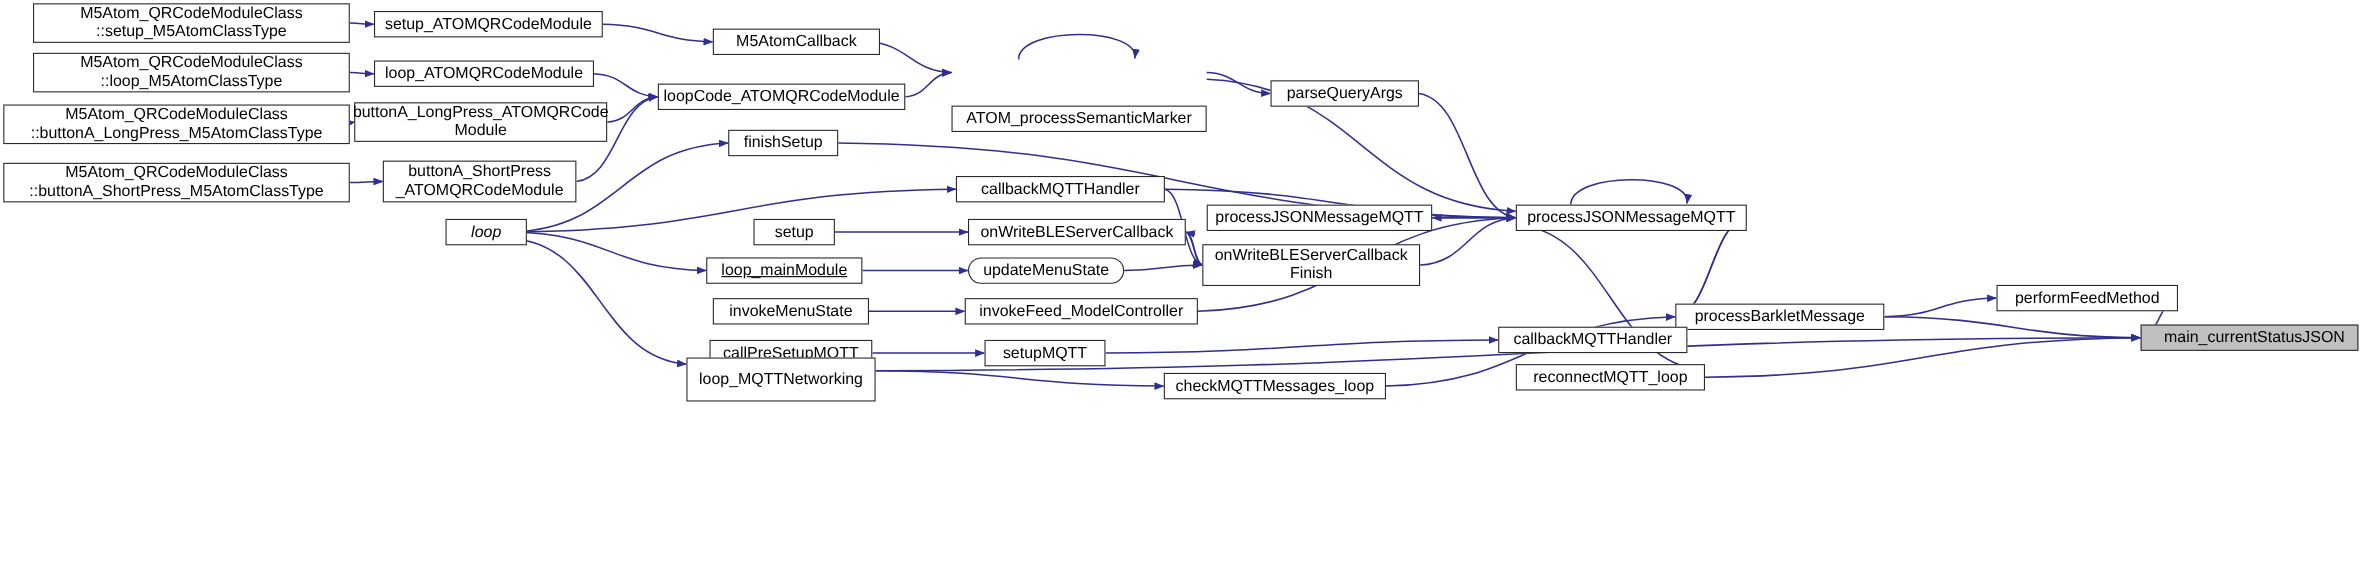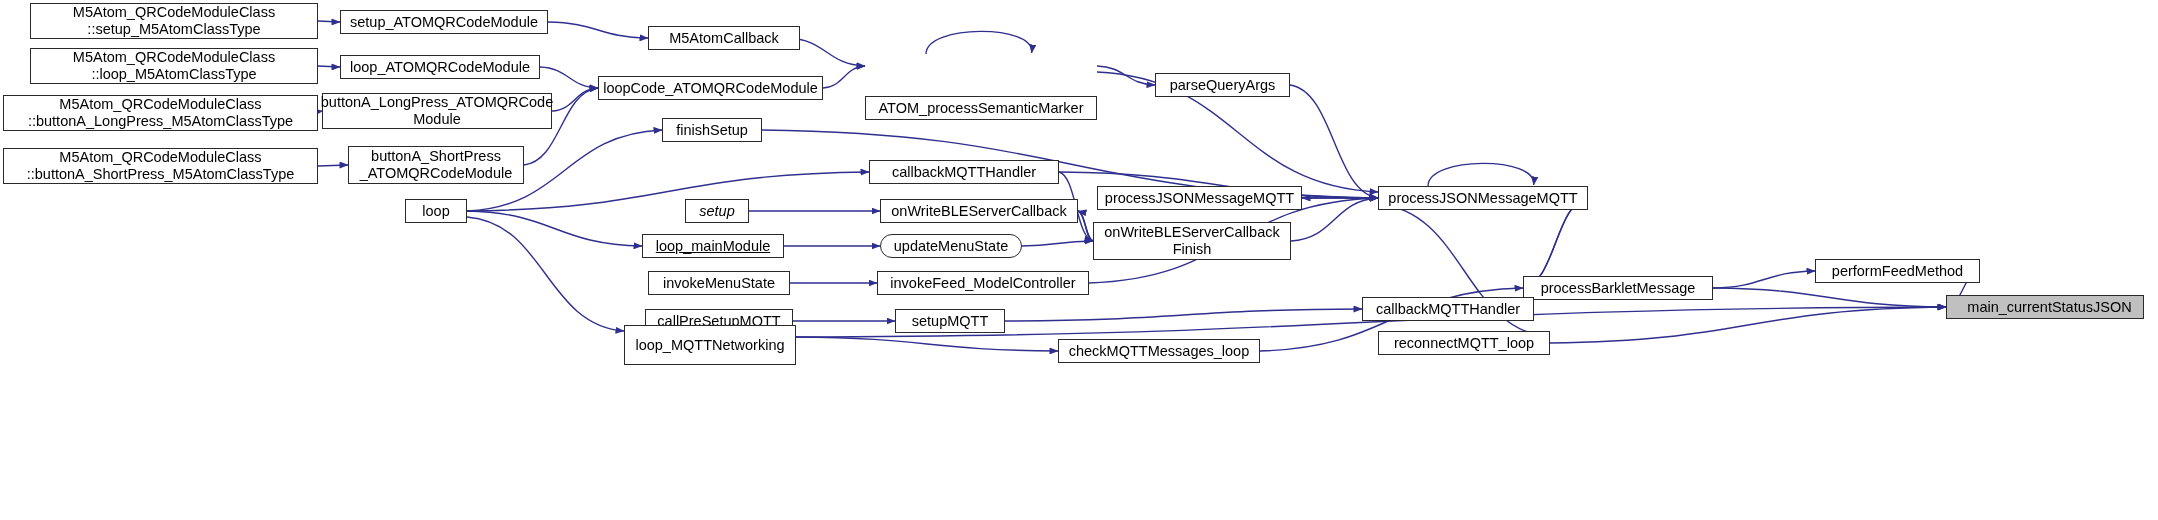--- a/index.html
+++ b/index.html
@@ -118,22 +118,22 @@
       <div class="node" style="left: 322px; top: 93px; width: 230px; height: 36px;">buttonA_LongPress_ATOMQRCode
 Module</div>
       <div class="node" style="left: 662px; top: 118px; width: 100px; height: 24px;">finishSetup</div>
       <div class="node" style="left: 3px; top: 148px; width: 315px; height: 36px;">M5Atom_QRCodeModuleClass
 ::buttonA_ShortPress_M5AtomClassType</div>
       <div class="node" style="left: 348px; top: 146px; width: 176px; height: 38px;">buttonA_ShortPress
 _ATOMQRCodeModule</div>
       <div class="node" style="left: 869px; top: 160px; width: 190px; height: 24px;">callbackMQTTHandler</div>
       <div class="node" style="left: 1097px; top: 186px; width: 205px; height: 24px;">processJSONMessageMQTT</div>
       <div class="node" style="left: 1378px; top: 186px; width: 210px; height: 24px;">processJSONMessageMQTT</div>
-      <div class="node" style="left: 405px; top: 199px; width: 62px; height: 24px;">loop</div>
-      <div class="node" style="left: 685px; top: 199px; width: 64px; height: 24px; font-style: italic;">setup</div>
+      <div class="node" style="left: 405px; top: 199px; width: 74px; height: 24px; font-style: italic;">loop</div>
+      <div class="node" style="left: 685px; top: 199px; width: 74px; height: 24px;">setup</div>
       <div class="node" style="left: 880px; top: 199px; width: 198px; height: 24px;">onWriteBLEServerCallback</div>
       <div class="node" style="left: 1093px; top: 222px; width: 198px; height: 38px;">onWriteBLEServerCallback
 Finish</div>
       <div class="node" style="left: 642px; top: 234px; width: 142px; height: 24px; text-decoration: underline;">loop_mainModule</div>
       <div class="node" style="left: 880px; top: 234px; width: 142px; height: 24px; border-radius: 12px;">updateMenuState</div>
       <div class="node" style="left: 648px; top: 271px; width: 142px; height: 24px;">invokeMenuState</div>
       <div class="node" style="left: 877px; top: 271px; width: 212px; height: 24px;">invokeFeed_ModelController</div>
       <div class="node" style="left: 1523px; top: 276px; width: 190px; height: 24px;">processBarkletMessage</div>
       <div class="node" style="left: 1815px; top: 259px; width: 165px; height: 24px;">performFeedMethod</div>
       <div class="node highlight" style="left: 1946px; top: 295px; width: 198px; height: 24px; padding-left: 12px;">main_currentStatusJSON</div>

